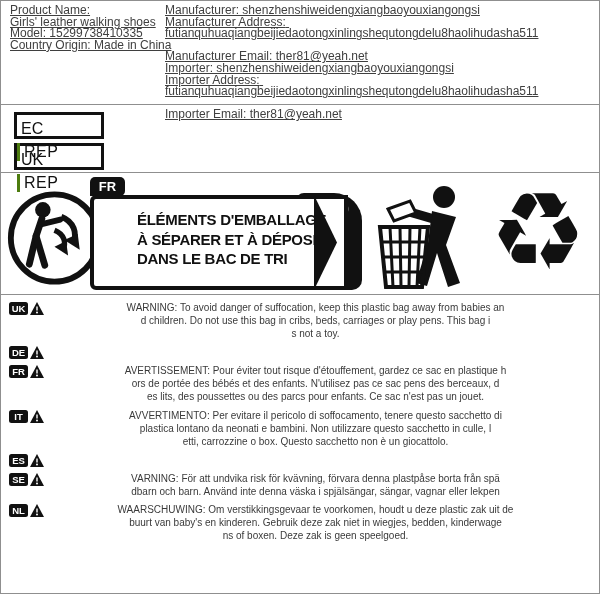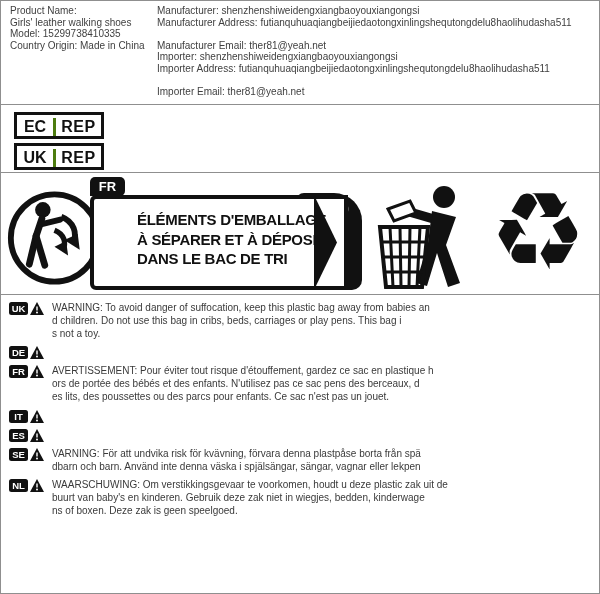--- a/index.html
+++ b/index.html
@@ -6,27 +6,27 @@
   .frame{
     position:relative;width:600px;height:594px;box-sizing:border-box;
     background:#fff;border:1px solid #8f8f8f;overflow:hidden;
     font-family:"Liberation Sans",sans-serif;color:#3f3f3f;
   }
   .sec{position:absolute;left:0;right:0;}
   .sec1{top:0;height:103px;border-bottom:1px solid #8f8f8f;}
   .sec2{top:103px;height:68px;border-bottom:1px solid #8f8f8f;}
   .sec3{top:172px;height:121px;border-bottom:1px solid #8f8f8f;}
   .sec4{top:293px;height:301px;padding-top:7px;box-sizing:border-box;}
-  .tblock{position:absolute;font-size:10px;line-height:11.6px;white-space:pre-wrap;}
+  .tblock{position:absolute;font-size:12px;line-height:11.6px;white-space:pre-wrap;text-decoration:underline;}
   .prod-block{left:9px;top:4px;}
-  .mfr-block{left:156px;top:4px;}
+  .mfr-block{left:164px;top:4px;}
   .rep-text{left:164px;top:7px;}
   .rep-logos{position:absolute;left:13px;top:8px;}
-  .rep-logo{display:flex;align-items:flex-end;border:3.5px solid #111;color:#111;
-    font-weight:700;font-size:16px;width:84px;height:21px;margin-bottom:4px;background:#fff;}
+  .rep-logo{display:flex;align-items:flex-start;border:3.5px solid #111;color:#111;
+    font-weight:400;font-size:16px;width:84px;height:21px;margin-bottom:4px;background:#fff;flex-direction:column;}
   .rep-logo .cell{display:flex;align-items:center;justify-content:center;padding:0 4px;}
   .rep-logo .cell.left{flex:0 0 28px;}
   .rep-logo .cell.right{flex:1;border-left:3px solid #4d7c0f;letter-spacing:.5px;}
   
   .triman{position:absolute;left:5px;top:15px;}
   .fr-tab{position:absolute;left:89px;top:4px;width:35px;height:19px;background:#111;color:#fff;
     border-radius:5px 5px 5px 0;display:flex;align-items:center;justify-content:center;
     font-weight:700;font-size:13px;z-index:4;}
   .banner{position:absolute;left:89px;top:22px;width:218px;height:87px;background:#fff;
     border:4px solid #111;border-radius:6px 0 0 6px;z-index:3;padding-left:32px;}
@@ -42,21 +42,21 @@
   .recycle{position:absolute;left:477px;top:-2px;width:120px;height:122px;display:flex;
     align-items:center;justify-content:center;font-family:"DejaVu Sans",sans-serif;
     font-size:108px;color:#111;line-height:1;}
   
   .warn-row{display:flex;align-items:flex-start;margin:0 0 5px 8px;}
   .lang-badge{background:#111;color:#fff;font-weight:700;font-size:9.5px;height:13px;
     min-width:14px;padding:0 2.5px;border-radius:2.5px;display:flex;align-items:center;
     justify-content:center;margin-top:1px;flex:0 0 auto;}
   .warn-tri{margin:1px 0 0 2px;flex:0 0 auto;}
   .warn-text{margin-left:8px;font-size:10px;line-height:13.1px;color:#3a3a3a;
-    white-space:pre-wrap;width:527px;}
+    white-space:pre-wrap;width:527px;text-align:center;}
 </style>
 </head>
 <body>
 
 <div class="frame">
 
   <div class="sec sec1">
     <div class="tblock prod-block">Product Name:
 Girls' leather walking shoes
 Model: 15299738410335
@@ -165,20 +165,23 @@
 es lits, des poussettes ou des parcs pour enfants. Ce sac n'est pas un jouet.</div>
     </div>
 
     <div class="warn-row">
       <span class="lang-badge">IT</span>
       <svg class="warn-tri" width="14" height="13" viewBox="0 0 14 13">
           <path d="M7 0 L14 13 L0 13 Z" fill="#111"></path>
           <rect x="6.3" y="4.2" width="1.4" height="4.6" rx="0.7" fill="#fff"></rect>
           <circle cx="7" cy="10.6" r="1" fill="#fff"></circle>
         </svg>
+      <div class="warn-text">AVVERTIMENTO: Per evitare il pericolo di soffocamento, tenere questo sacchetto di
+plastica lontano da neonati e bambini. Non utilizzare questo sacchetto in culle, l
+etti, carrozzine o box. Questo sacchetto non è un giocattolo.</div>
     </div>
 
     <div class="warn-row">
       <span class="lang-badge">ES</span>
       <svg class="warn-tri" width="14" height="13" viewBox="0 0 14 13">
           <path d="M7 0 L14 13 L0 13 Z" fill="#111"></path>
           <rect x="6.3" y="4.2" width="1.4" height="4.6" rx="0.7" fill="#fff"></rect>
           <circle cx="7" cy="10.6" r="1" fill="#fff"></circle>
         </svg>
     </div>

